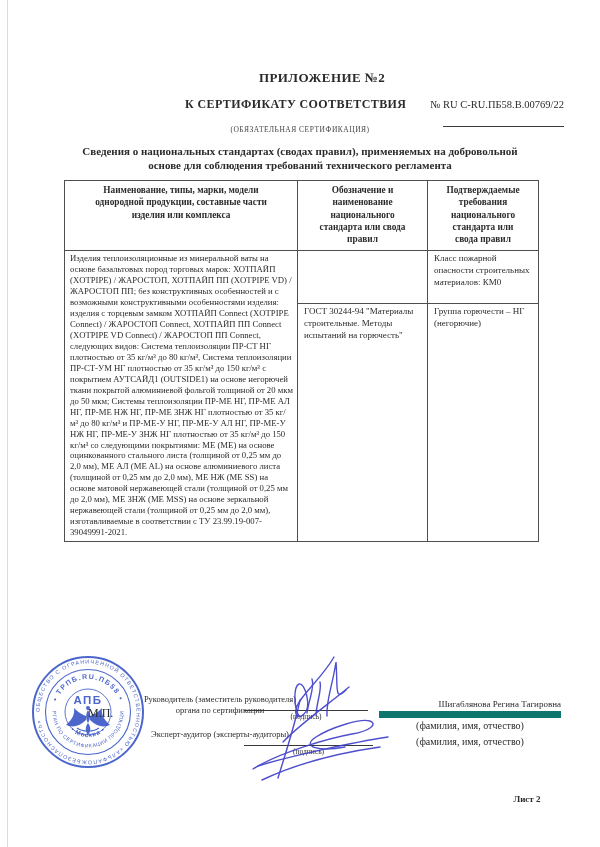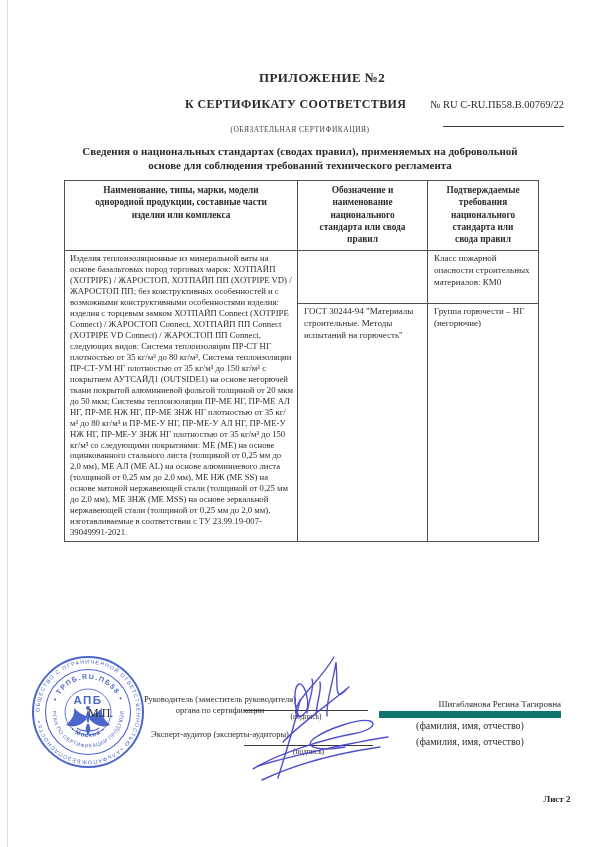--- a/index.html
+++ b/index.html
@@ -64,21 +64,21 @@
   .sig-block { position:absolute; border-top:1px solid #3a3a3a; text-align:center; }
   .sig-block-1 { left:244px; top:710px; width:124px; }
   .sig-block-2 { left:244px; top:745px; width:129px; }
   .sig-caption { font-size:7.5px; padding-top:1px; }
   .name-block { position:absolute; width:182px; text-align:center; left:379px; }
   .name-block-1 { top:699px; }
   .name-block-2 { top:734px; }
   .name-value { font-size:9px; border-bottom:7px solid #0f766e; padding-bottom:2px;text-align:right; }
   .name-caption { font-size:10px; padding-top:2px; }
   .sheet-label {
-    position:absolute; left:526px; top:794px; width:62px;
+    position:absolute; left:496px; top:794px; width:62px;
     text-align:center; font-size:9px; font-weight:bold;
   }
   .sig-overlay { position:absolute; left:0; top:0; width:600px; height:847px; pointer-events:none; }
   .stamp-text { font-family:"Liberation Sans", sans-serif; }
 </style>
 </head>
 <body>
 
 <div class="page-edge"></div>
 

